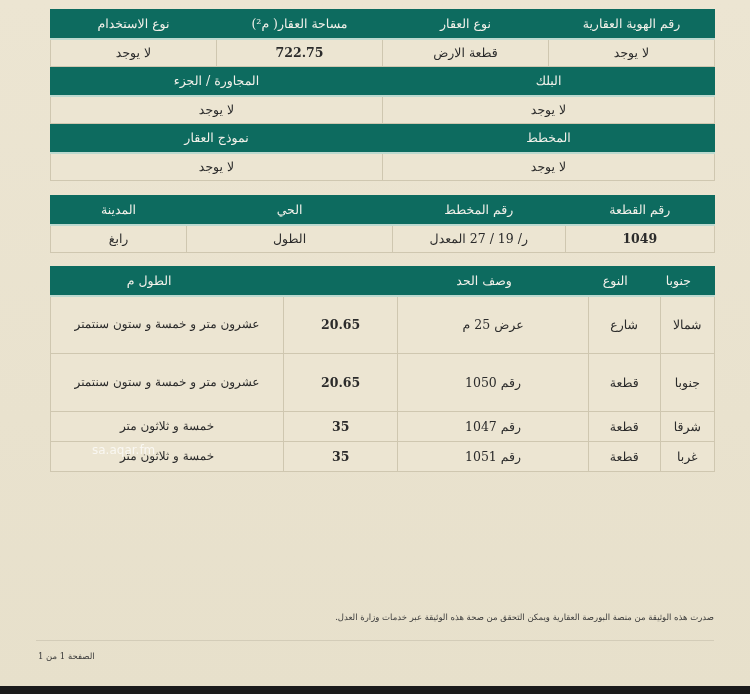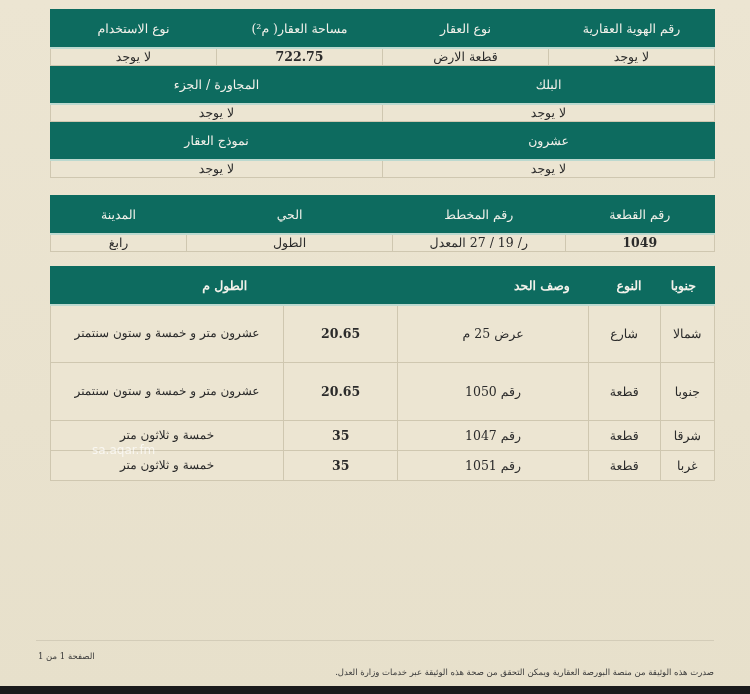--- a/index.html
+++ b/index.html
@@ -21,47 +21,47 @@
     border-collapse: collapse; direction: rtl; table-layout: fixed;
   }
   td, th {
     border: 1px solid #cfc7b0;
     text-align: center; vertical-align: middle;
     font-size: 12.5px;
   }
   th {
     background: #0d6b5f; color: #f2f1ea; font-weight: normal;
     border-color: #0d6b5f;
-    height: 38px;
+    height: 29px;
     border-bottom: 2px solid #bcd9cf;
   }
-  td { height: 18px; background: #ece5d2; }
+  td { height: 28px; background: #ece5d2; }
   .num { font-weight: bold; font-family: "DejaVu Serif", serif; font-size: 12.5px; }
   .t1 { top: 9px; }
   .t2 { top: 195px; }
   .t3 { top: 266px; }
-  .t3 th { text-align: right; padding-right: 18px; font-weight: bold; }
+  .t3 th { text-align: center; padding-right: 18px; }
   .t3 td.desc-words { font-weight: normal; font-size: 12px; line-height: 17px; }
   .t3 td.row-tall { height: 58px; }
   .t3 td.row-short { height: 30px; }
   .watermark {
     position: absolute; left: 68px; top: 388px;
     font-family: "DejaVu Sans", sans-serif; font-size: 46px; font-weight: bold;
     color: rgba(255,255,255,0.55); pointer-events: none; direction: rtl;
   }
   .watermark-sub {
     position: absolute; left: 92px; top: 443px;
     font-family: "DejaVu Sans", sans-serif; font-size: 12px;
     color: rgba(255,255,255,0.7); pointer-events: none;
   }
   .footer-line {
     position: absolute; left: 36px; right: 36px; top: 640px; height: 1px; background: #d3ccb8;
   }
   .footer-note {
-    position: absolute; right: 36px; top: 667px; font-size: 8.5px; color: #3a3a3a; direction: rtl; margin-left: 28px;
+    position: absolute; right: 36px; top: 612px; font-size: 8.5px; color: #3a3a3a; direction: rtl; margin-left: 28px;
   }
   .footer-page {
     position: absolute; left: 38px; top: 651px; font-size: 8.5px; color: #3a3a3a; direction: rtl;
   }
 </style>
 </head>
 <body>
 
 <div class="page">
 
@@ -87,21 +87,21 @@
     </tr>
     <tr>
       <th colspan="2">البلك</th>
       <th colspan="2">المجاورة / الجزء</th>
     </tr>
     <tr>
       <td colspan="2">لا يوجد</td>
       <td colspan="2">لا يوجد</td>
     </tr>
     <tr>
-      <th colspan="2">عشرون</th>
+      <th colspan="2">المخطط</th>
       <th colspan="2">نموذج العقار</th>
     </tr>
     <tr>
       <td colspan="2">لا يوجد</td>
       <td colspan="2">لا يوجد</td>
     </tr>
   </tbody>
     </table>
 
   <table class="t2">

